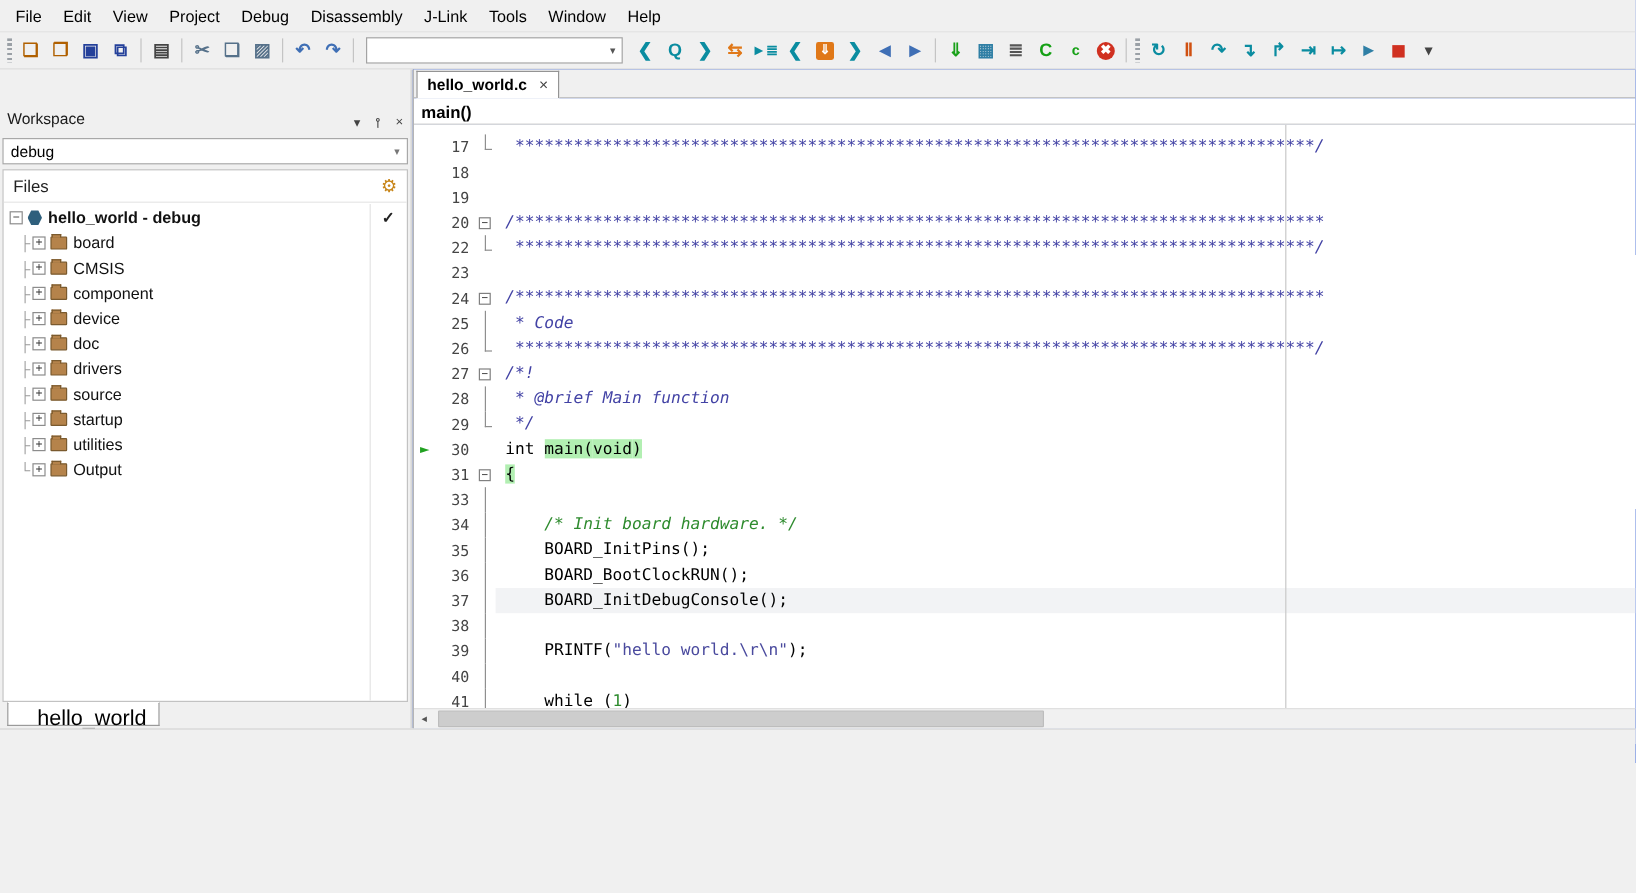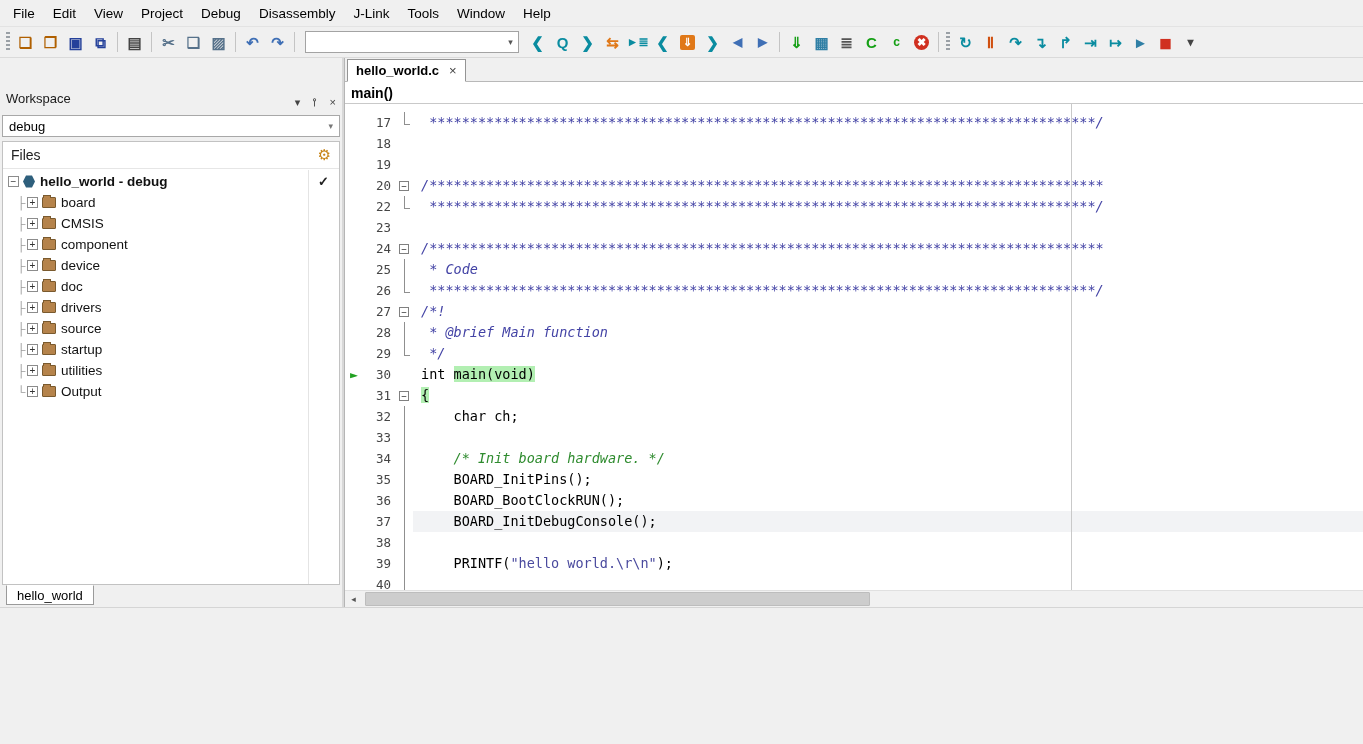--- a/index.html
+++ b/index.html
@@ -51,21 +51,21 @@
   .tree-row.child { padding-left: 12px; }
   .conn { width: 12px; color: #9a9a9a; font-size: 12px; text-align: center; }
   .exp { width: 11px; height: 11px; border: 1px solid #8c8c8c; background: #fff; font-size: 10px; line-height: 9px; text-align: center; color: #333; margin-right: 4px; flex: none; }
   .hex { width: 12px; height: 13px; background: #2e5f7c; clip-path: polygon(25% 4%, 75% 4%, 100% 50%, 75% 96%, 25% 96%, 0% 50%); margin-right: 5px; flex: none; }
   .folder { width: 14px; height: 11px; background: #b5834b; border: 1px solid #7a5a2e; border-radius: 1px; position: relative; margin-right: 5px; flex: none; }
   .folder::before { content: ""; position: absolute; top: -3px; left: 0; width: 6px; height: 2px; background: #b5834b; border: 1px solid #7a5a2e; border-bottom: none; }
   .tree-label { color: #111; }
   .root-label { font-weight: bold; }
   .root-check { position: absolute; right: 10px; font-weight: bold; color: #222; font-size: 13px; }
   .ws-tabs { height: 22px; display: flex; align-items: flex-start; padding-left: 4px; }
-  .ws-tab { height: 20px; margin-top: 0; background: #fff; border: 1px solid #9a9a9a; border-top: 1px solid #fff; padding: 2px 10px 0 10px; font-size: 13px; }
+  .ws-tab { height: 20px; margin-top: 0; background: #fff; border: 1px solid #9a9a9a; border-top: 1px solid #fff; padding: 2px 10px 0 24px; font-size: 18px; }
 
   
   .editor { flex: 1; display: flex; flex-direction: column; min-width: 0; background: #1d4ed8; border-left: 1px solid #b5b5b5; }
   .tabbar { height: 24px; background: #f0f0f0; display: flex; align-items: flex-end; padding-left: 2px; border-bottom: 1px solid #b8b8b8; }
   .etab { height: 23px; margin-bottom: -1px; background: #fff; border: 1px solid #949494; border-bottom: 1px solid #fff; display: flex; align-items: center; gap: 10px; padding: 0 8px; font-size: 13px; font-weight: bold; }
   .tabclose { font-weight: normal; color: #444; font-size: 13px; cursor: default; }
   .funcbar { height: 22px; background: #fff; border-bottom: 1px solid #c9c9c9; display: flex; align-items: center; padding-left: 6px; font-size: 14px; font-weight: bold; font-family: "Liberation Sans", sans-serif; }
   .code { flex: 1; position: relative; overflow: hidden; background: #fff; font-family: "DejaVu Sans Mono", monospace; font-size: 13.5px; padding-top: 8px; }
   .margin-line { position: absolute; top: 0; bottom: 0; left: calc(76px + 80ch); border-left: 1px solid #c9c9c9; }
   .code-row { height: 21px; line-height: 21px; display: flex; white-space: pre; }
@@ -348,21 +348,20 @@
             <div class="code-row"><span class="col-bp"></span><span class="col-num">22</span><span class="col-fold fold-end"></span><span class="col-text"><span class="seg-cd"> **********************************************************************************/</span></span></div>
             <div class="code-row"><span class="col-bp"></span><span class="col-num">23</span><span class="col-fold fold-none"></span><span class="col-text"></span></div>
             <div class="code-row"><span class="col-bp"></span><span class="col-num">24</span><span class="col-fold fold-start"><span class="fold-box">−</span></span><span class="col-text"><span class="seg-cd">/***********************************************************************************</span></span></div>
             <div class="code-row"><span class="col-bp"></span><span class="col-num">25</span><span class="col-fold fold-mid"></span><span class="col-text"><span class="seg-cd"> * Code</span></span></div>
             <div class="code-row"><span class="col-bp"></span><span class="col-num">26</span><span class="col-fold fold-end"></span><span class="col-text"><span class="seg-cd"> **********************************************************************************/</span></span></div>
             <div class="code-row"><span class="col-bp"></span><span class="col-num">27</span><span class="col-fold fold-start"><span class="fold-box">−</span></span><span class="col-text"><span class="seg-cd">/*!</span></span></div>
             <div class="code-row"><span class="col-bp"></span><span class="col-num">28</span><span class="col-fold fold-mid"></span><span class="col-text"><span class="seg-cd"> * @brief Main function</span></span></div>
             <div class="code-row"><span class="col-bp"></span><span class="col-num">29</span><span class="col-fold fold-end"></span><span class="col-text"><span class="seg-cd"> */</span></span></div>
             <div class="code-row"><span class="col-bp"><span class="exec">►</span></span><span class="col-num">30</span><span class="col-fold fold-none"></span><span class="col-text"><span class="seg-kw">int</span><span class="seg-p"> </span><span class="seg-hl">main(</span><span class="seg-kw seg-hl">void</span><span class="seg-hl">)</span></span></div>
             <div class="code-row"><span class="col-bp"></span><span class="col-num">31</span><span class="col-fold fold-start"><span class="fold-box">−</span></span><span class="col-text"><span class="seg-hl">{</span></span></div>
-            <div class="code-row"><span class="col-bp"></span><span class="col-num">32</span><span class="col-fold fold-mid"></span><span class="col-text"><span class="seg-p">    </span><span class="seg-kw">char</span><span class="seg-p"> ch;</span></span></div>
             <div class="code-row"><span class="col-bp"></span><span class="col-num">33</span><span class="col-fold fold-mid"></span><span class="col-text"></span></div>
             <div class="code-row"><span class="col-bp"></span><span class="col-num">34</span><span class="col-fold fold-mid"></span><span class="col-text"><span class="seg-p">    </span><span class="seg-cm">/* Init board hardware. */</span></span></div>
             <div class="code-row"><span class="col-bp"></span><span class="col-num">35</span><span class="col-fold fold-mid"></span><span class="col-text"><span class="seg-p">    BOARD_InitPins();</span></span></div>
             <div class="code-row"><span class="col-bp"></span><span class="col-num">36</span><span class="col-fold fold-mid"></span><span class="col-text"><span class="seg-p">    BOARD_BootClockRUN();</span></span></div>
             <div class="code-row"><span class="col-bp"></span><span class="col-num">37</span><span class="col-fold fold-mid"></span><span class="col-text cursorline"><span class="seg-p">    BOARD_InitDebugConsole();</span></span></div>
             <div class="code-row"><span class="col-bp"></span><span class="col-num">38</span><span class="col-fold fold-mid"></span><span class="col-text"></span></div>
             <div class="code-row"><span class="col-bp"></span><span class="col-num">39</span><span class="col-fold fold-mid"></span><span class="col-text"><span class="seg-p">    PRINTF(</span><span class="seg-st">"hello world.\r\n"</span><span class="seg-p">);</span></span></div>
             <div class="code-row"><span class="col-bp"></span><span class="col-num">40</span><span class="col-fold fold-mid"></span><span class="col-text"></span></div>
             <div class="code-row"><span class="col-bp"></span><span class="col-num">41</span><span class="col-fold fold-mid"></span><span class="col-text"><span class="seg-p">    </span><span class="seg-kw">while</span><span class="seg-p"> (</span><span class="seg-nu">1</span><span class="seg-p">)</span></span></div>
             <div class="code-row"><span class="col-bp"></span><span class="col-num">42</span><span class="col-fold fold-start"><span class="fold-box">−</span></span><span class="col-text"><span class="seg-p">    {</span></span></div>

